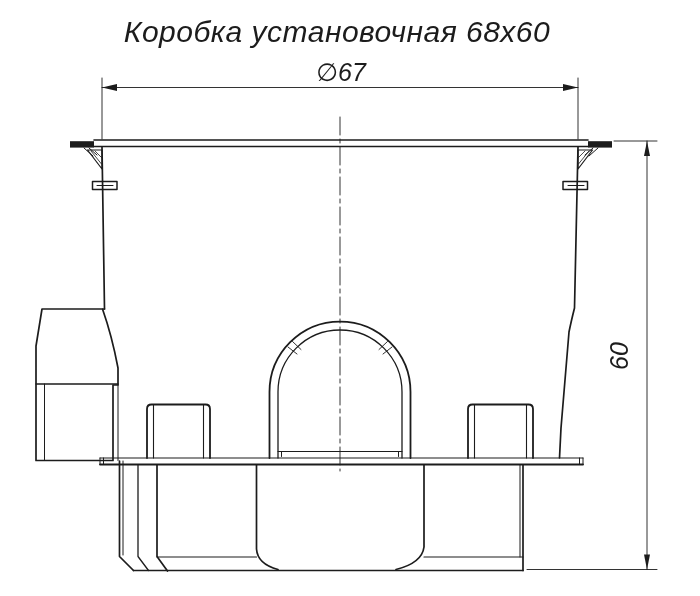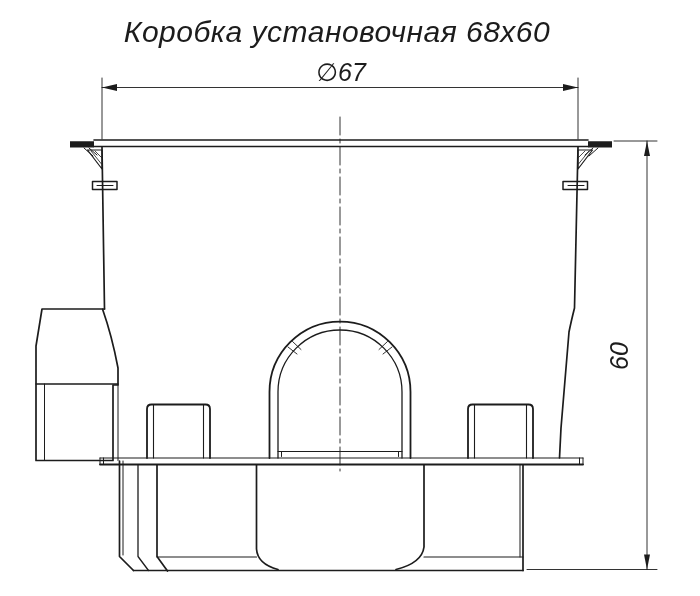--- a/index.html
+++ b/index.html
@@ -2,21 +2,20 @@
 <html><head>
 <meta charset="utf-8">
 <style>
   html,body{margin:0;padding:0;background:#ffffff;}
   .canvas{
     position:relative;
     width:700px;height:596px;
     background:#ffffff;
     font-family:"Liberation Sans","DejaVu Sans",sans-serif;
     overflow:hidden;
-    border-radius:26px;
   }
   svg text{
     font-family:"Liberation Sans","DejaVu Sans",sans-serif;
     font-style:italic;
     fill:#1c1c1c;
   }
   .title-text{font-size:30px;letter-spacing:0.5px;}
   .dim-text{font-size:25px;}
 </style>
 </head>

